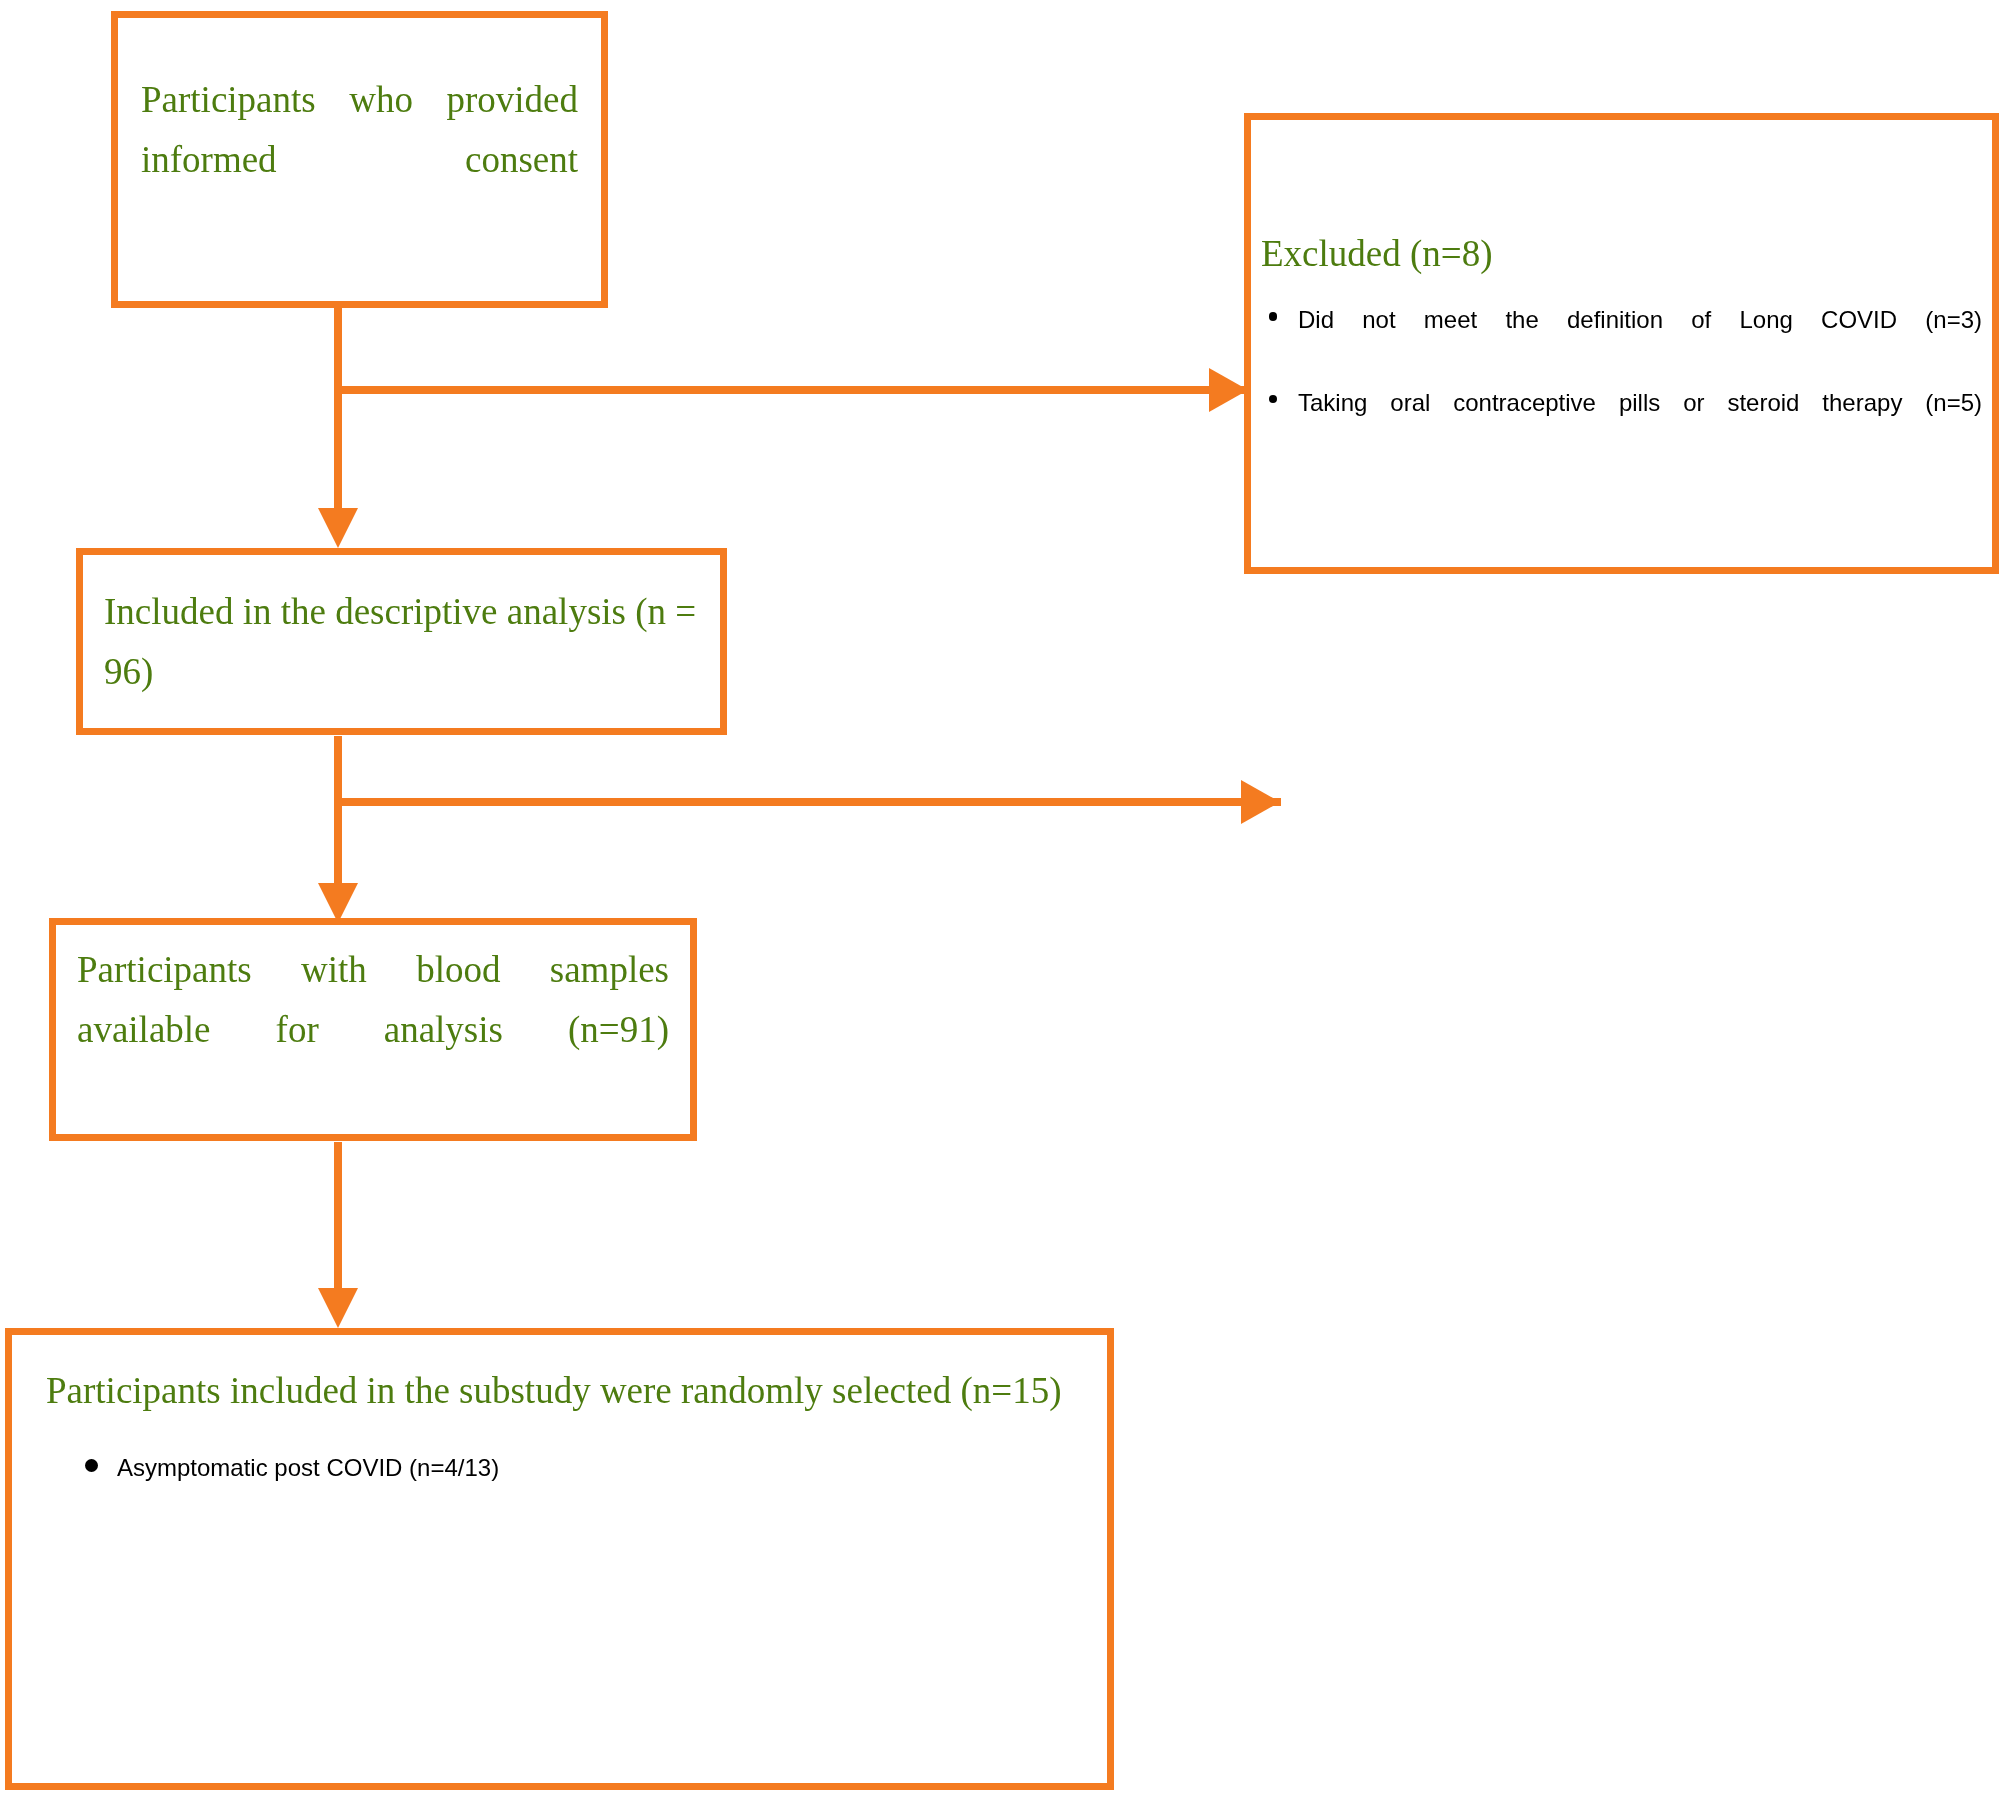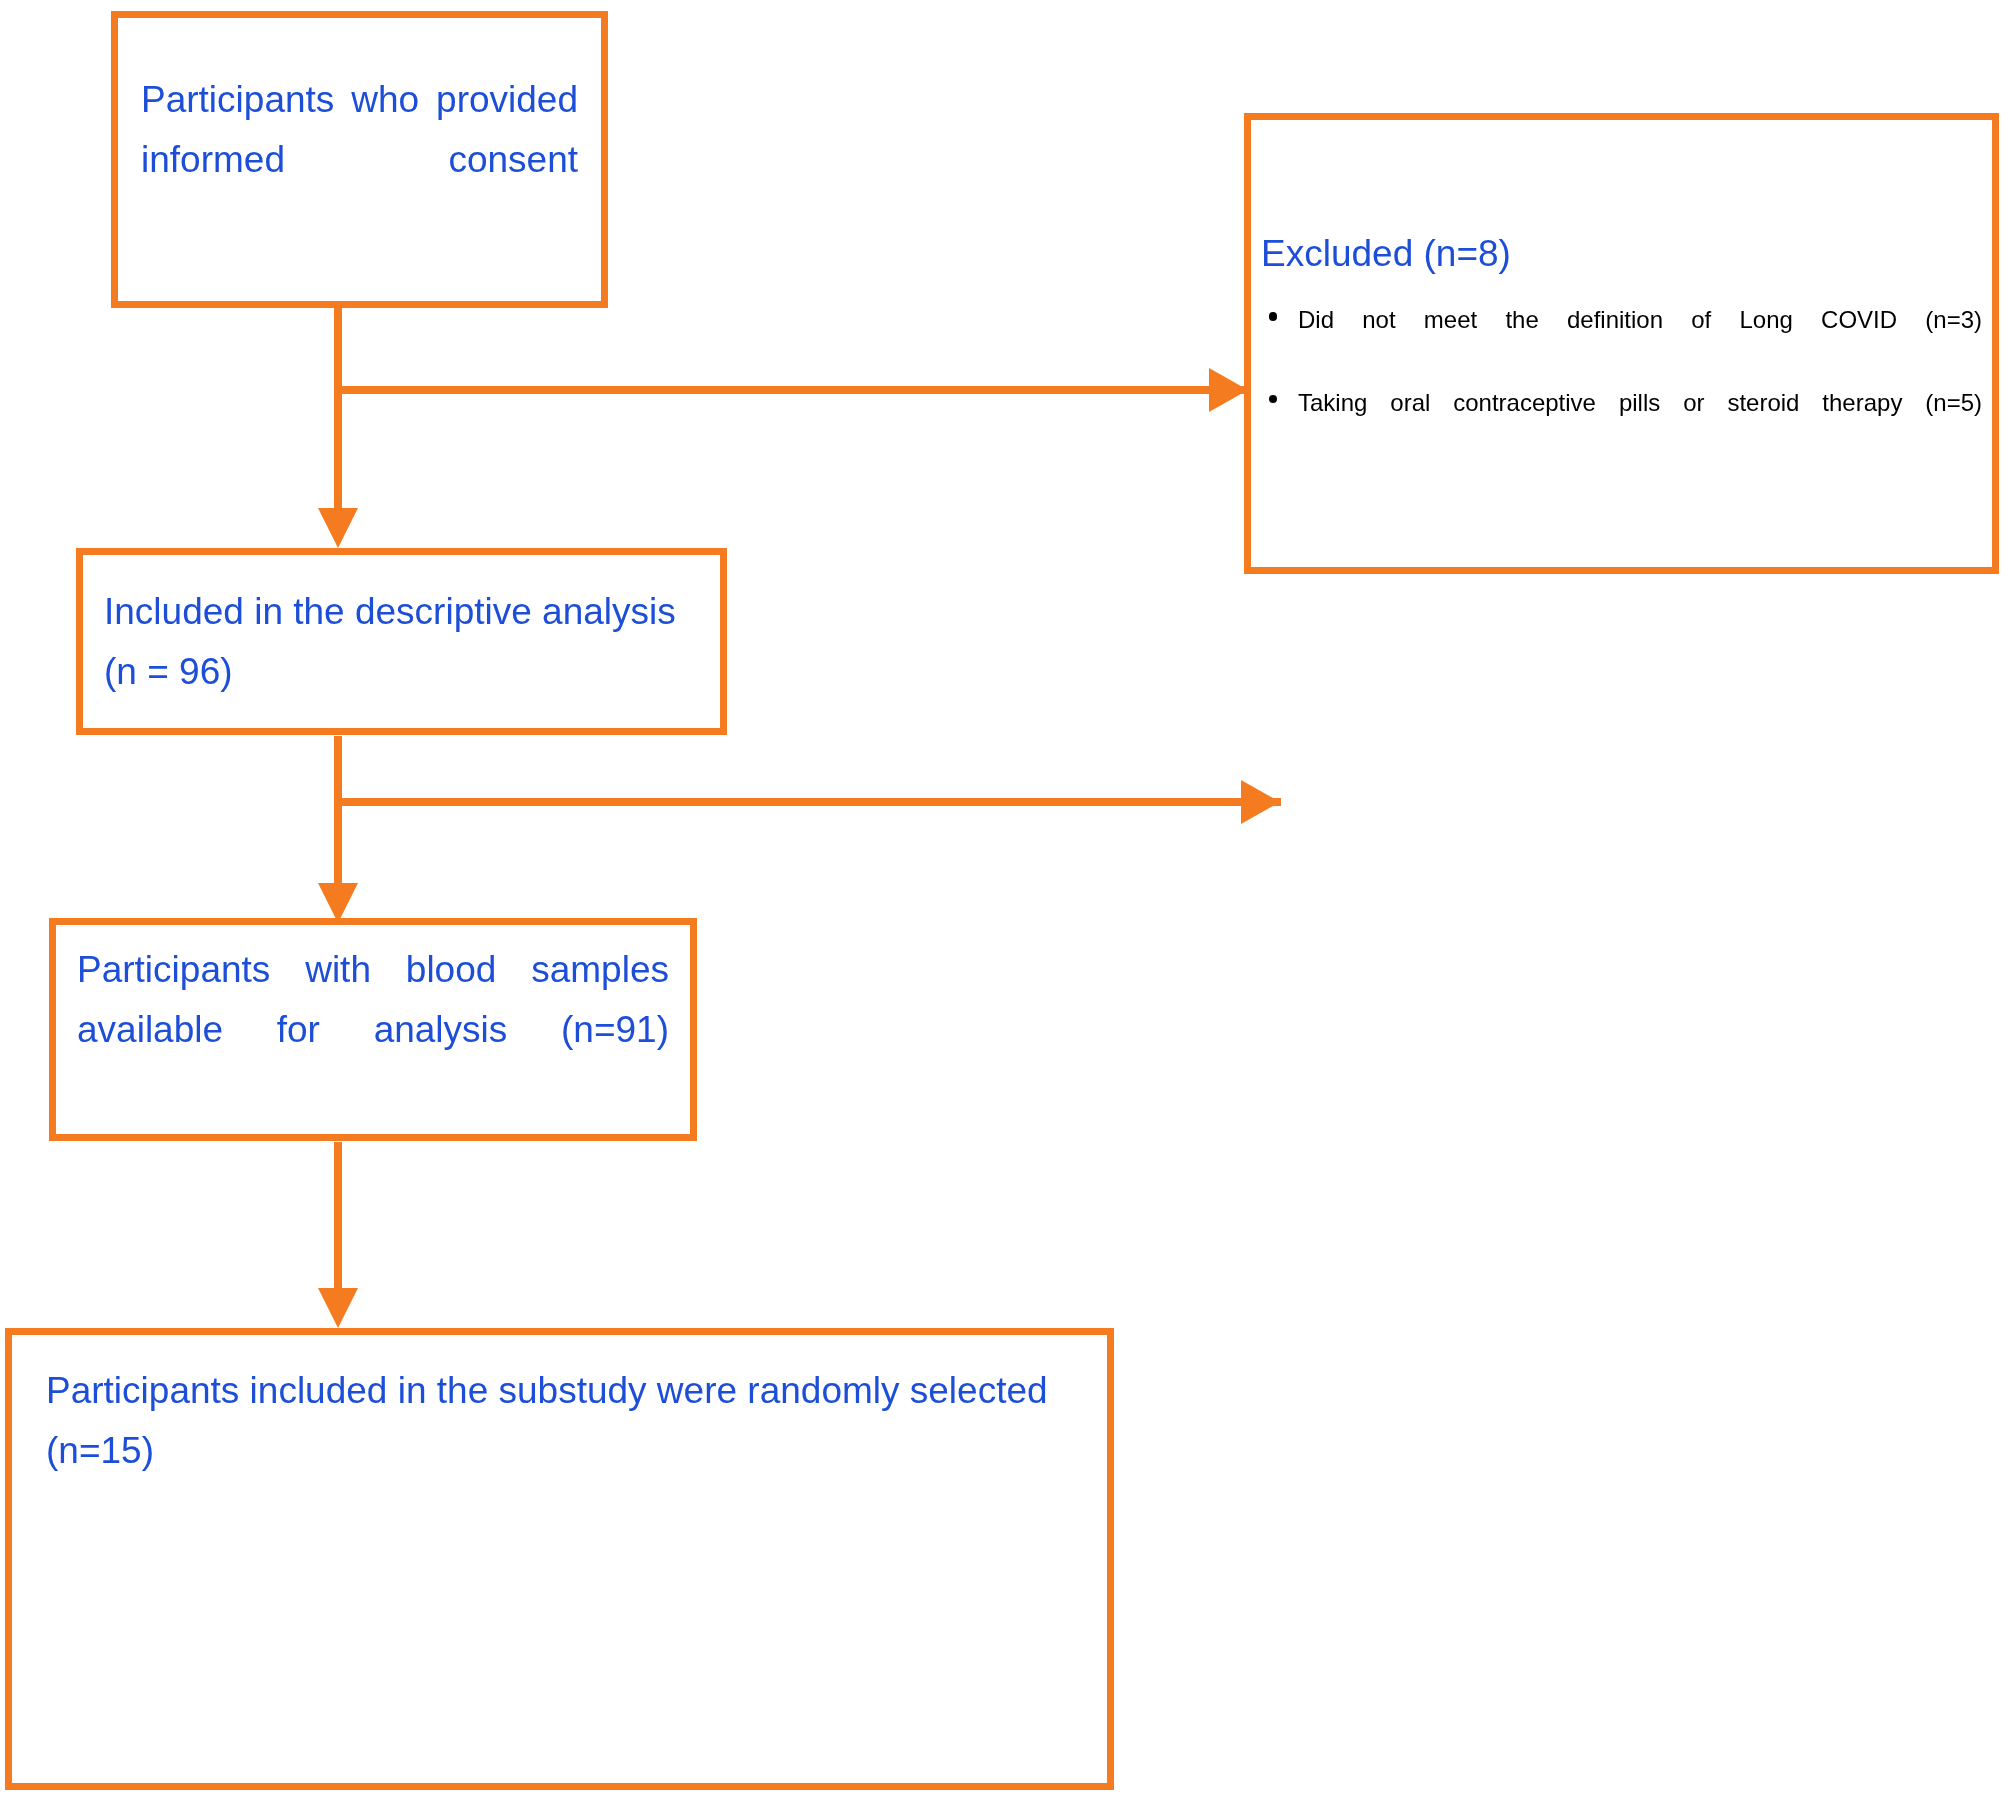--- a/index.html
+++ b/index.html
@@ -7,21 +7,21 @@
        font-family:"Liberation Sans","DejaVu Sans",sans-serif;
        -webkit-font-smoothing:antialiased;}
   #canvas{position:absolute;left:0;top:0;width:2015px;height:1816px;overflow:hidden;background:#fff;}
 
   .node{position:absolute;box-sizing:border-box;background:#ffffff;
         border:7px solid #F47B20;}
   .node .inner{position:absolute;left:0;top:0;right:0;bottom:0;
         box-sizing:border-box;padding:13px 17px;display:flex;
         flex-direction:column;justify-content:center;}
 
-  .ttl{color:#1d4ed8;font-size:37px;line-height:1.62;margin:0;}
+  .ttl{color:#4d7c0f;font-size:37px;line-height:1.62;margin:0;font-family:Liberation Serif, serif;}
   .ttl.just{text-align:justify;}
   .ttl.just::after{content:"";display:inline-block;width:100%;}
 
   ul.bul{list-style:none;margin:0;padding:0;}
   ul.bul li{position:relative;color:#000;font-size:24px;line-height:1.62;
             padding-left:37px;margin:0 0 5px 0;}
   ul.bul li .bt{display:block;}
   ul.bul li .bt.just{text-align:justify;}
   ul.bul li .bt.just::after{content:"";display:inline-block;width:100%;}
   ul.bul li .dot{position:absolute;left:8px;top:0.46em;width:8.4px;height:8.4px;
@@ -88,18 +88,22 @@
   <div class="node" style="left:49px;top:918px;width:648px;height:223px;">
     <div class="inner" style="padding:1px 21px;">
       <p class="ttl just">Participants with blood samples available for analysis (n=91)</p>
     </div>
   </div>
 
   <div class="node" style="left:5px;top:1328px;width:1109px;height:462px;">
     <div class="inner" style="padding:13px 34px;justify-content:flex-start;">
       <p class="ttl" style="margin:13px 0 28px 0;">Participants included in the substudy were randomly selected (n=15)</p>
       <ul class="bul" style="padding-left:34px;">
+        <li>
+          <span class="dot big"></span>
+          <span class="bt">Asymptomatic post COVID (n=4/13)</span>
+        </li>
       </ul>
     </div>
   </div>
 
 </div>
 
 
 </body></html>

